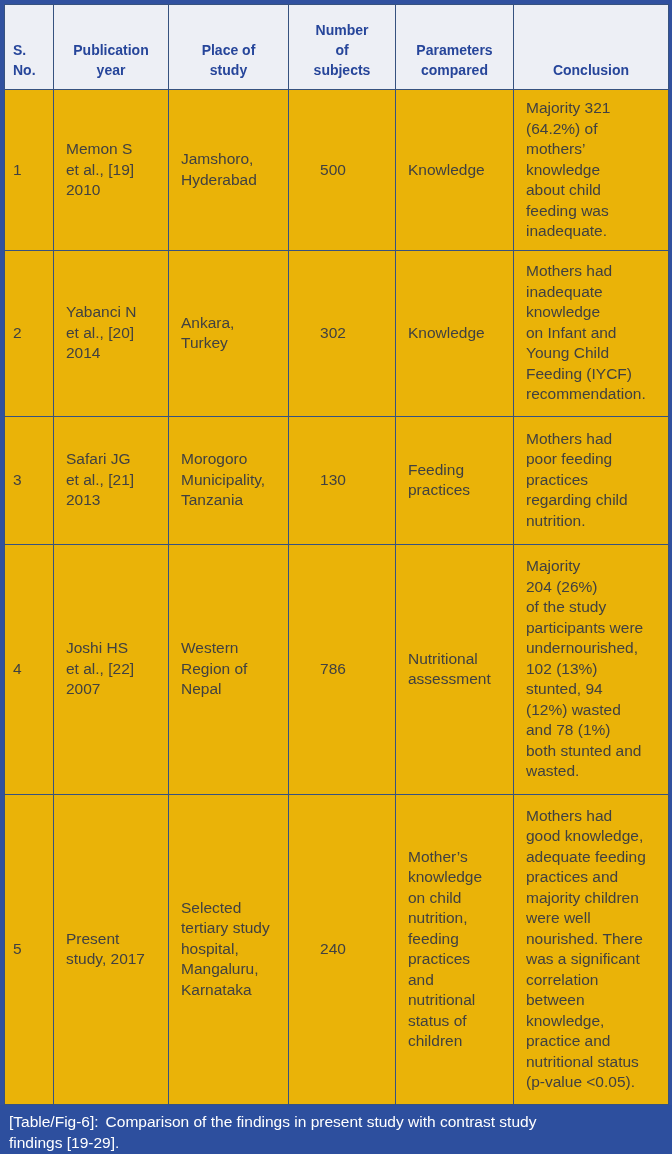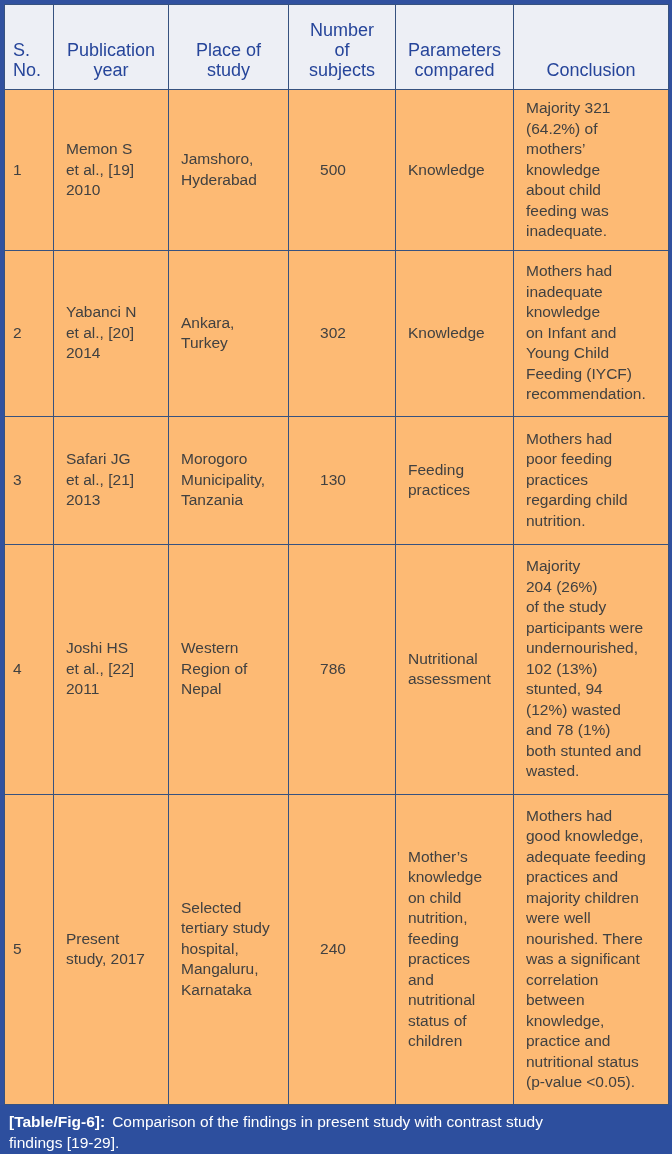--- a/index.html
+++ b/index.html
@@ -25,42 +25,42 @@
   table.comp col.c-param{width:118px;}
   table.comp col.c-conc{width:155px;}
   table.comp th, table.comp td{
     border:1.5px solid #37527f;
     box-sizing:border-box;
     white-space:pre-line;
     overflow:hidden;
   }
   table.comp thead tr{height:81px;}
   table.comp th{
-    background:#edeff5;color:#26459a;font-weight:normal;
+    background:#edeff5;color:#26459a;font-weight:bold;
     vertical-align:bottom;text-align:center;
-    padding:15px 4px 9px 4px;font-size:18px;line-height:20px;
+    padding:15px 4px 9px 4px;font-size:14px;line-height:20px;
   }
   table.comp th.al{text-align:left;padding-left:8px;}
   table.comp td{
-    background:#fdba74;vertical-align:middle;text-align:left;
+    background:#eab308;vertical-align:middle;text-align:left;
     padding:8px 12px;
   }
   table.comp td.sno{padding-left:8px;}
   table.comp td.ctr{text-align:center;padding-left:4px;padding-right:22px;}
   tr.r1{height:158px;} tr.r2{height:166px;} tr.r3{height:128px;}
   tr.r4{height:250px;} tr.r5{height:310px;}
   .caption{
     box-sizing:border-box;width:672px;min-height:57px;
     background:#2d4f9e;color:#ffffff;
     border-bottom:4px solid #1e3c80;
     padding:6px 28px 5px 9px;
     font-size:15.5px;line-height:21px;
     white-space:pre-line;
   }
-  .caption .lbl{font-weight:bold;margin-right:7px;white-space:normal;}
+  .caption .lbl{font-weight:normal;margin-right:7px;white-space:normal;}
 </style>
 </head>
 <body>
 
 <div class="fig-wrap">
   <div class="table-outer">
     <table class="comp">
       <colgroup>
         <col class="c-sno">
           <col class="c-pub">
@@ -134,21 +134,21 @@
           <td>Mothers had
 poor feeding
 practices
 regarding child
 nutrition.</td>
         </tr>
         <tr class="r4">
           <td class="sno">4</td>
           <td>Joshi HS
 et al., [22]
-2011</td>
+2007</td>
           <td>Western
 Region of
 Nepal</td>
           <td class="ctr">786</td>
           <td>Nutritional
 assessment</td>
           <td>Majority
 204 (26%)
 of the study
 participants were

